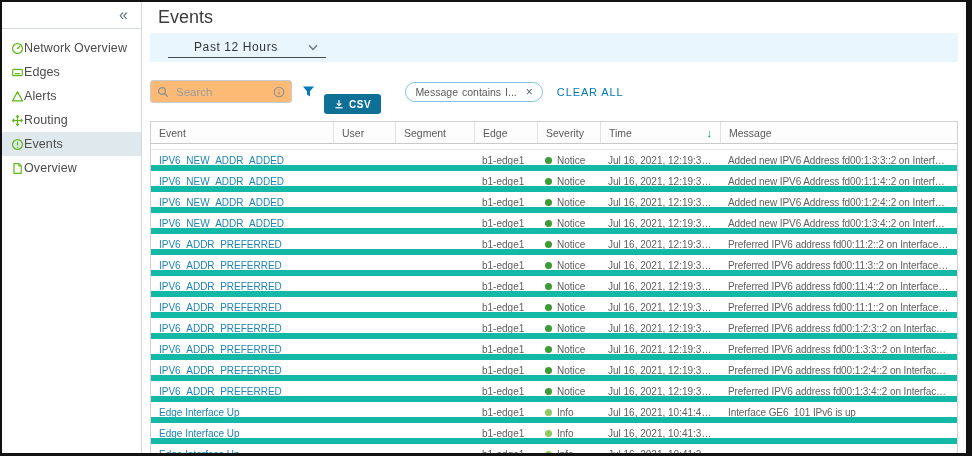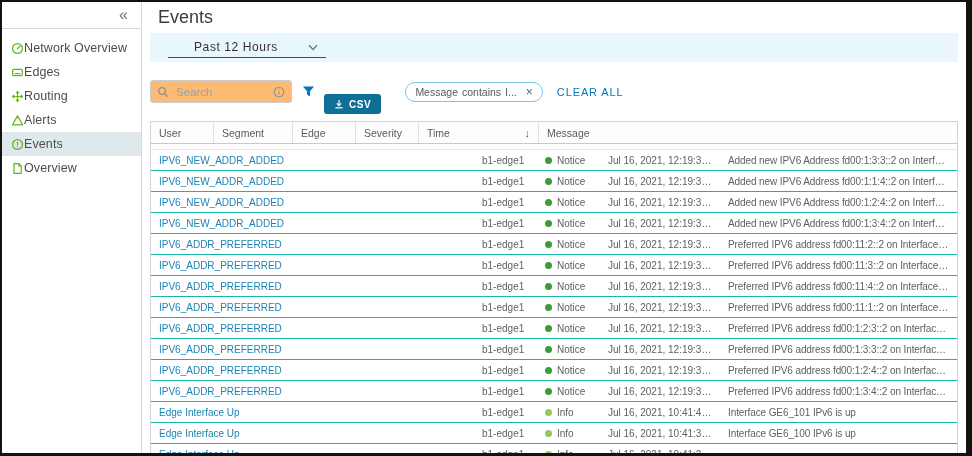--- a/index.html
+++ b/index.html
@@ -55,21 +55,21 @@
   .col-segment { width:79px; }
   .col-edge { width:63px; }
   .col-severity { width:63px; }
   .col-time { width:120px; }
   .col-message { flex:1; min-width:0; }
   .th.col-time { justify-content:space-between;gap:11px; }
   .sort-arrow { color:#0079b8; font-size:11px; margin-left:4px; }
 
   .tbody { flex:1; overflow:hidden; }
   .row-partial { height:6px; border-bottom:1px solid #e8e8e8; }
-  .row { display:flex; align-items:center; height:21px; border-bottom:1px solid #14b8a6; font-size:10px; color:#606060; }
+  .row { display:flex; align-items:center; height:21px; border-bottom:6px solid #14b8a6; font-size:10px; color:#606060; }
   .td { padding:0 8px; white-space:nowrap; overflow:hidden; text-overflow:ellipsis; display:block; line-height:21px; }
   .event-link { color:#1d84b5; cursor:pointer; }
   .td.col-message { letter-spacing:-0.1px; }
   .sev-dot { display:inline-block; width:7px; height:7px; border-radius:50%; margin-right:5px; vertical-align:middle; position:relative; top:-1px; }
   .sev-dot.notice { background:#3d9b35; }
   .sev-dot.info { background:#8fc963; }
 </style>
 </head>
 <body>
 
@@ -94,31 +94,31 @@
         <svg class="nav-icon" viewBox="0 0 14 14" fill="none" stroke="#61b715" stroke-width="1.3">
             <rect x="1.8" y="3.6" width="10.4" height="6.8" rx="1.2"></rect>
             <path d="M4 8.3 h6"></path>
           </svg>
         <span>Edges</span>
       </div>
 
 
       <div class="nav-item">
         <svg class="nav-icon" viewBox="0 0 14 14" fill="none" stroke="#61b715" stroke-width="1.3">
+            <path d="M7 2 L12.4 11.6 H1.6 Z" stroke-linejoin="round"></path>
+          </svg>
+        <span>Alerts</span>
+      </div>
+
+      <div class="nav-item">
+        <svg class="nav-icon" viewBox="0 0 14 14" fill="none" stroke="#61b715" stroke-width="1.3">
             <path d="M7 2.2 V11.8 M2.2 7 H11.8"></path>
             <path d="M5.4 3.4 L7 1.8 L8.6 3.4 M5.4 10.6 L7 12.2 L8.6 10.6 M3.4 5.4 L1.8 7 L3.4 8.6 M10.6 5.4 L12.2 7 L10.6 8.6"></path>
           </svg>
         <span>Routing</span>
-      </div>
-
-      <div class="nav-item">
-        <svg class="nav-icon" viewBox="0 0 14 14" fill="none" stroke="#61b715" stroke-width="1.3">
-            <path d="M7 2 L12.4 11.6 H1.6 Z" stroke-linejoin="round"></path>
-          </svg>
-        <span>Alerts</span>
       </div>
 
       <div class="nav-item selected">
         <svg class="nav-icon" viewBox="0 0 14 14" fill="none" stroke="#61b715" stroke-width="1.3">
             <circle cx="7" cy="7" r="5.3"></circle>
             <path d="M7 4 V8"></path>
             <circle cx="7" cy="9.8" r="0.7" fill="#61b715" stroke="none"></circle>
           </svg>
         <span>Events</span>
       </div>
@@ -179,20 +179,21 @@
         <span class="op">contains</span>
         <span>I...</span>
         <span class="chip-close">×</span>
       </div>
 
       <span class="clear-all">CLEAR ALL</span>
     </div>
 
     <div class="table">
       <div class="thead">
+        <div class="th col-event">Event</div>
         <div class="th col-user">User</div>
         <div class="th col-segment">Segment</div>
         <div class="th col-edge">Edge</div>
         <div class="th col-severity">Severity</div>
         <div class="th col-time">
           <span>Time</span>
           <span class="sort-arrow">↓</span>
         </div>
         <div class="th col-message">Message</div>
       </div>
@@ -316,21 +317,20 @@
     <span class="td col-time">Jul 16, 2021, 10:41:45 AM</span>
     <span class="td col-message">Interface GE6_101 IPv6 is up</span>
   </div>
           <div class="row">
     <span class="td col-event"><span class="event-link">Edge Interface Up</span></span>
     <span class="td col-user"></span>
     <span class="td col-segment"></span>
     <span class="td col-edge">b1-edge1</span>
     <span class="td col-severity"><span class="sev-dot info"></span><span>Info</span></span>
     <span class="td col-time">Jul 16, 2021, 10:41:35 AM</span>
-    <span class="td col-message">Interface GE6_100 IPv6 is up</span>
   </div>
           <div class="row">
     <span class="td col-event"><span class="event-link">Edge Interface Up</span></span>
     <span class="td col-user"></span>
     <span class="td col-segment"></span>
     <span class="td col-edge">b1-edge1</span>
     <span class="td col-severity"><span class="sev-dot info"></span><span>Info</span></span>
     <span class="td col-time">Jul 16, 2021, 10:41:25 AM</span>
   </div>
           <div class="row">

